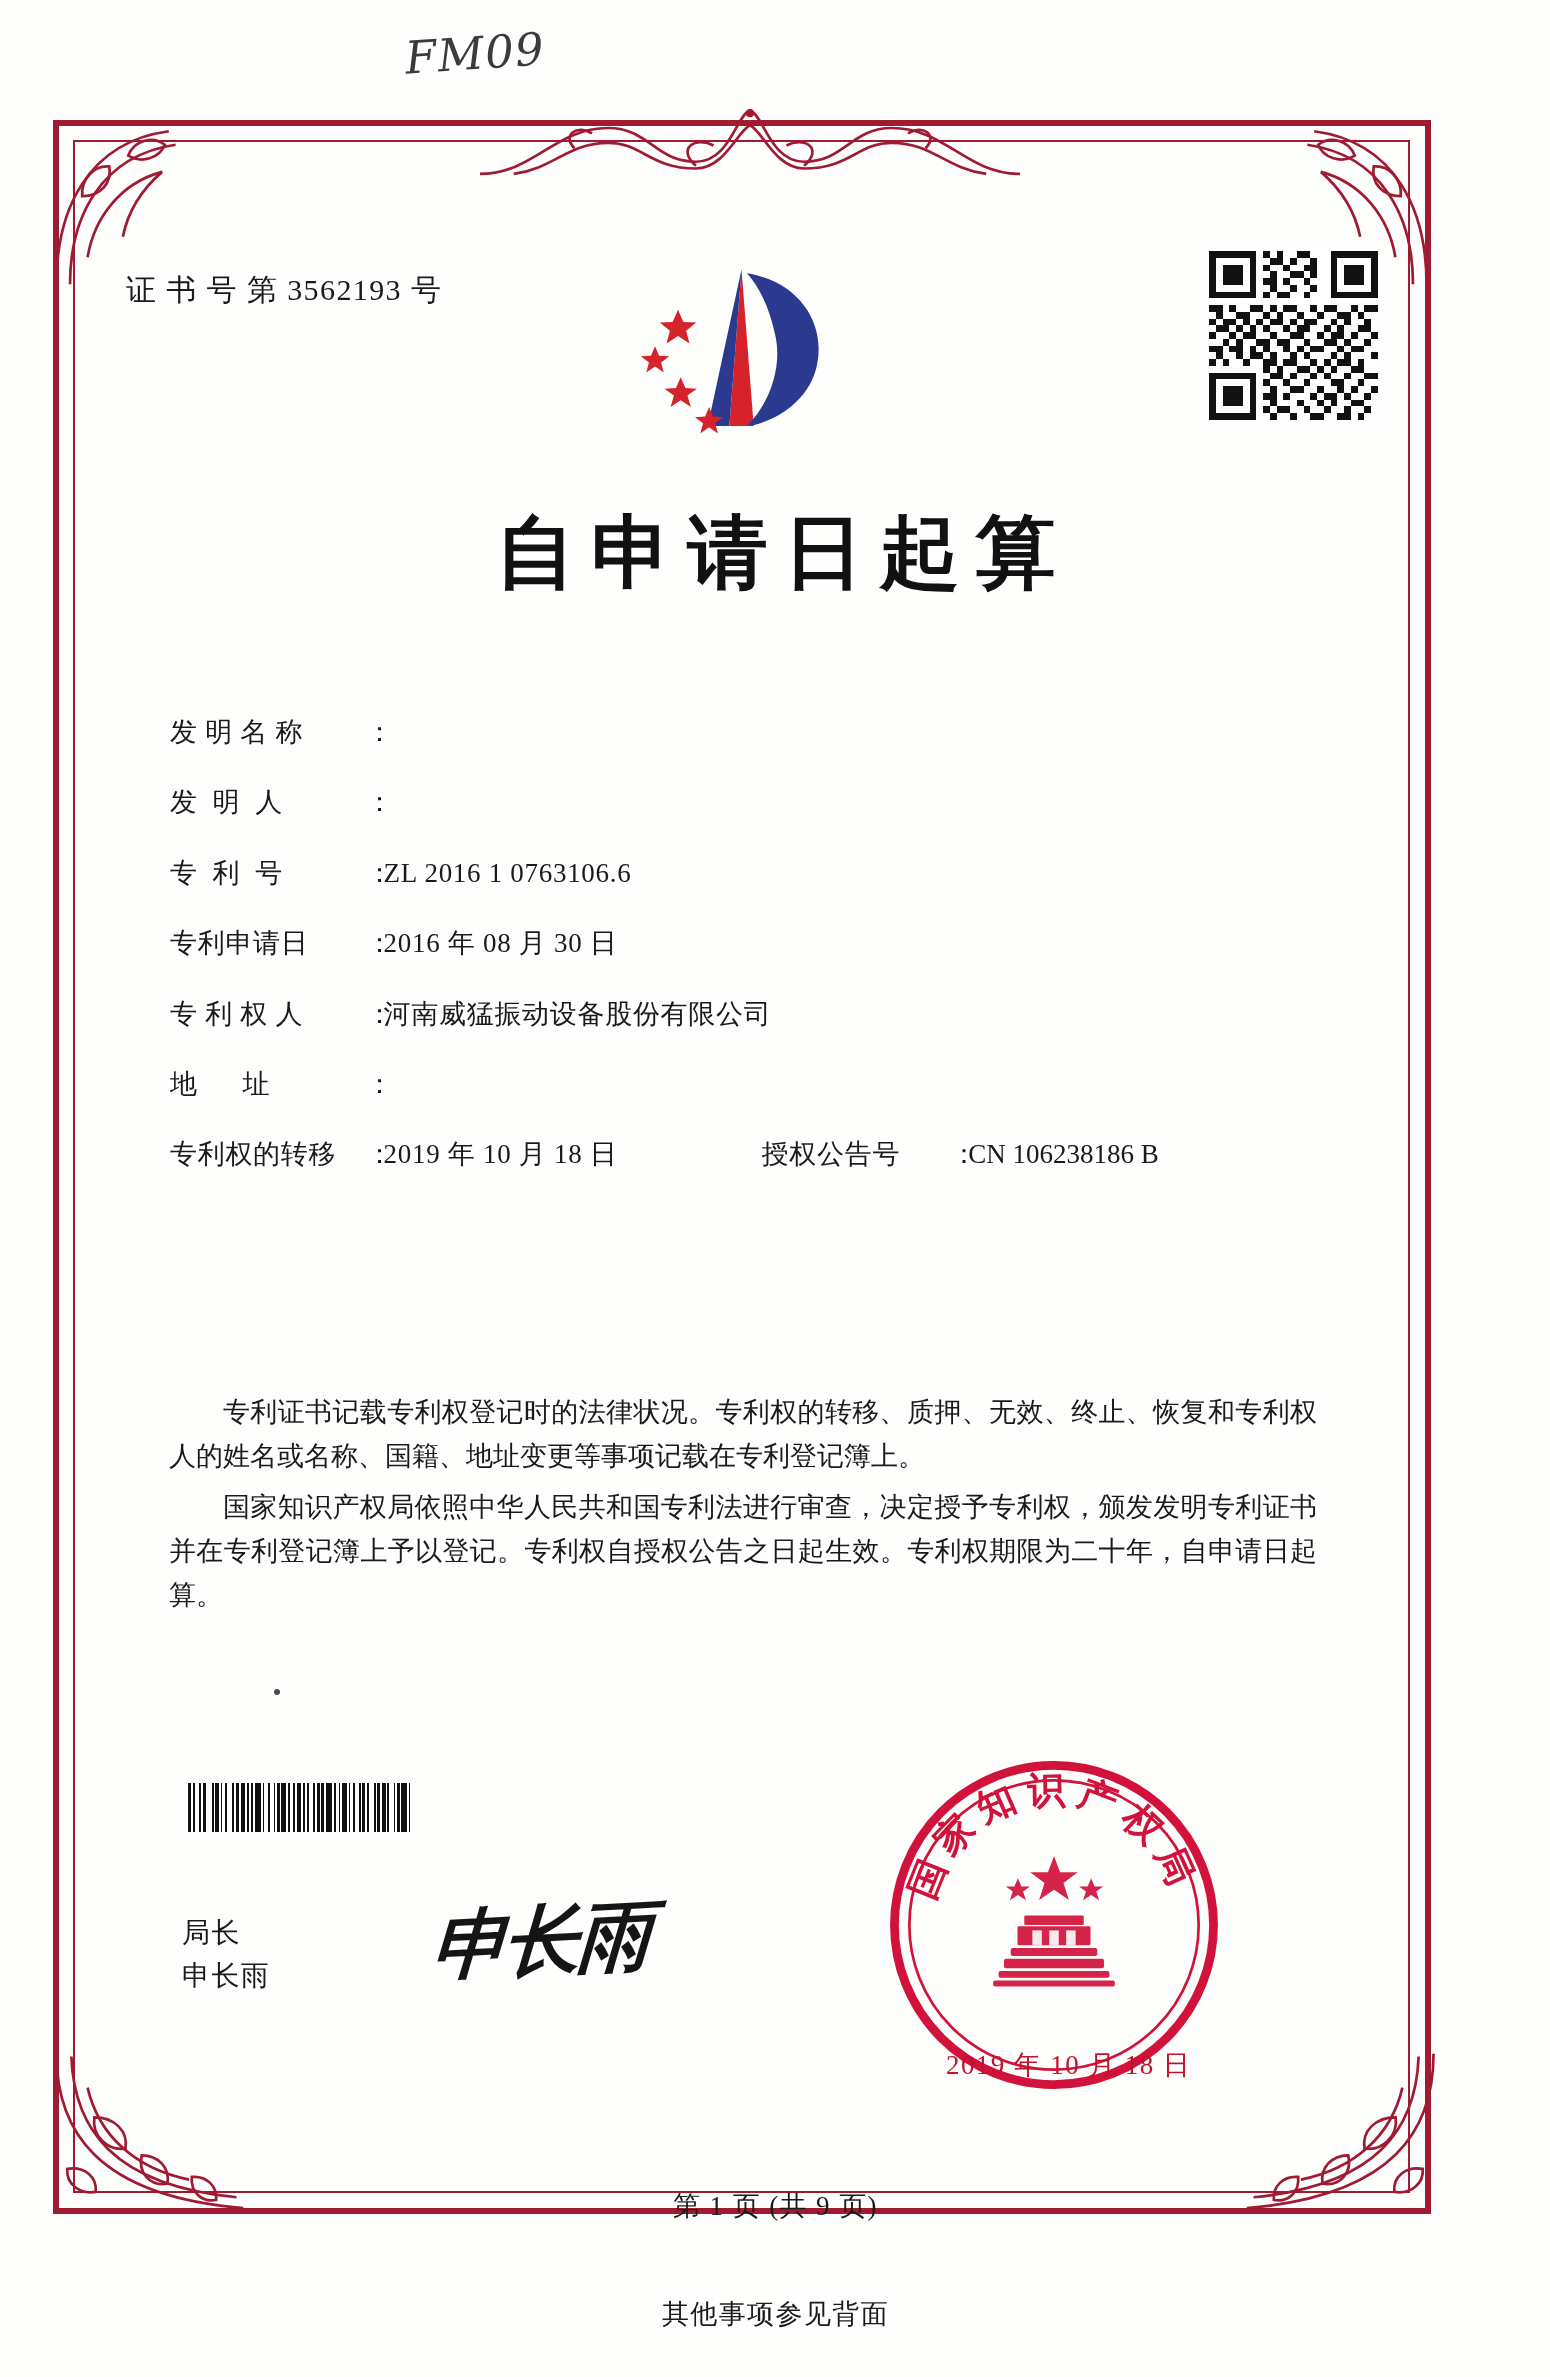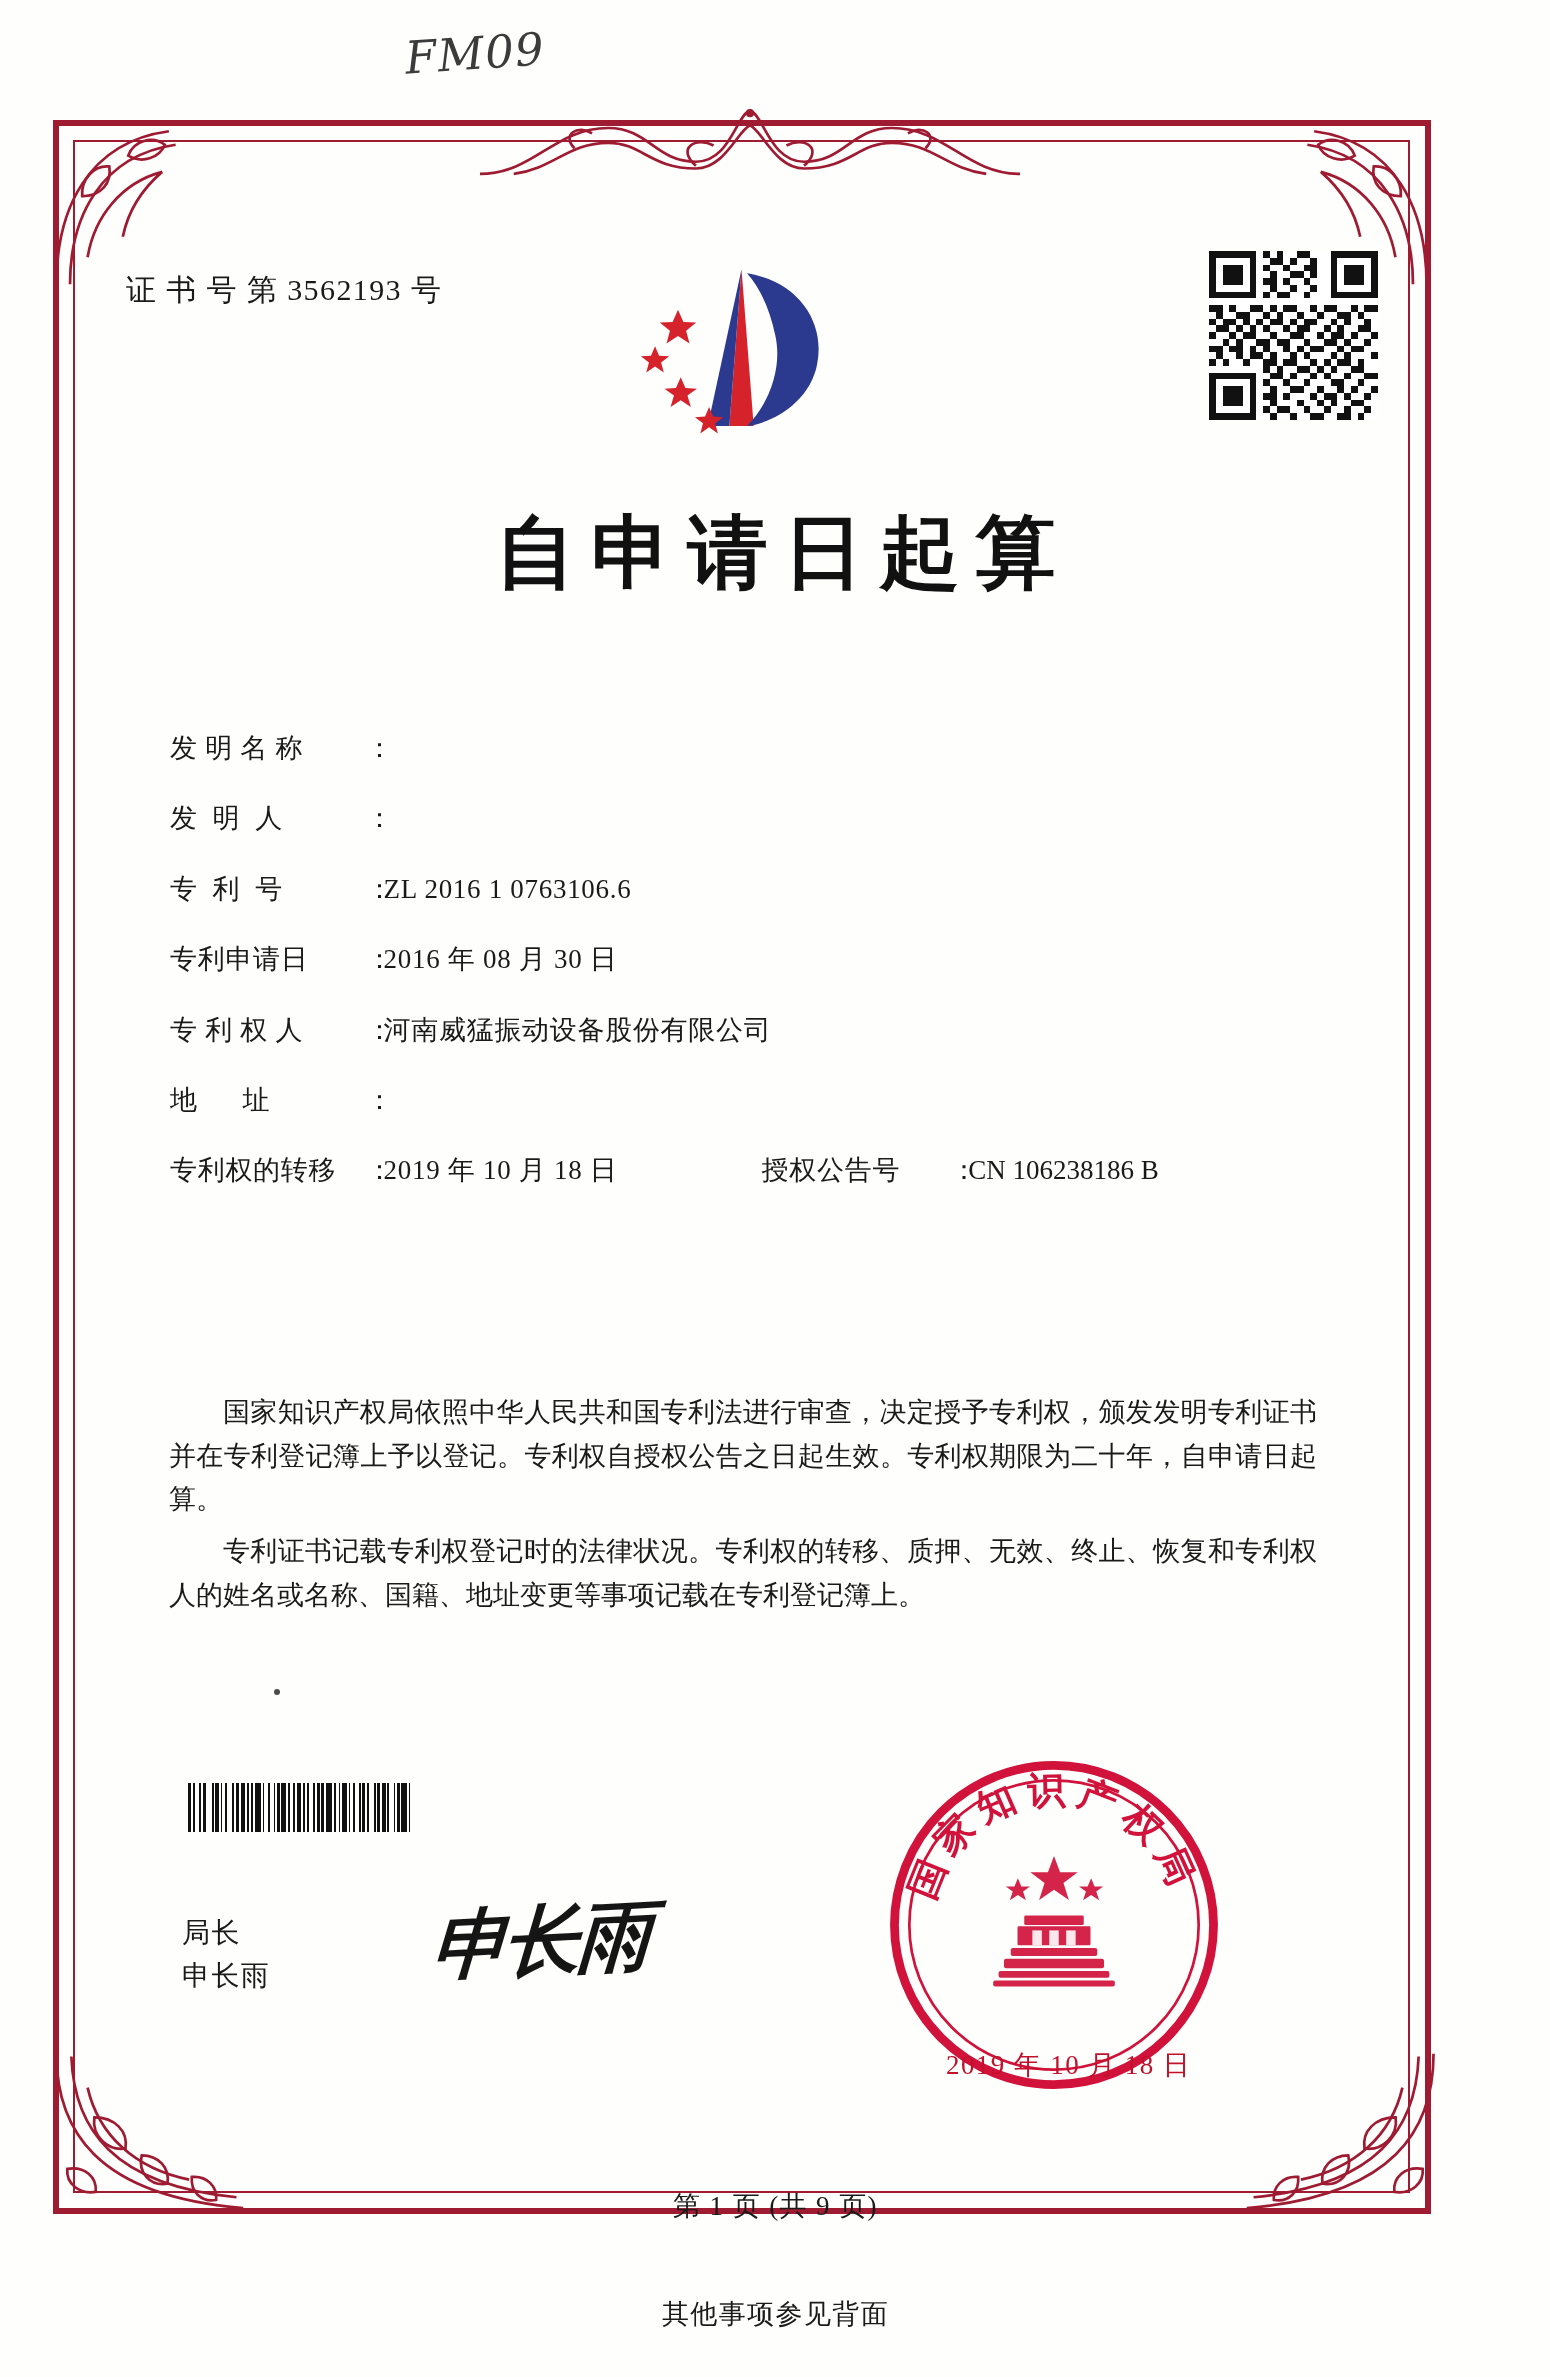--- a/index.html
+++ b/index.html
@@ -114,21 +114,20 @@
     left: 170px;
     top: 716px;
     width: 1148px;
   }
   .field-row {
     display: flex;
     align-items: flex-end;
     margin-bottom: 38px;
     font-size: 27px;
     line-height: 1.2;
-    margin-top: 16px;
   }
   .field-label {
     width: 196px;
     flex: 0 0 196px;
     white-space: pre;
     letter-spacing: 0.7px;
   }
   .field-colon {
     width: 17.6px;
     flex: 0 0 17.6px;
@@ -532,22 +531,22 @@
       <div class="field-colon">：</div>
       <div class="field-value">2019 年 10 月 18 日</div>
       <div class="field-label2">授权公告号</div>
       <div class="field-colon">：</div>
       <div class="field-value2">CN 106238186 B</div>
     </div>
 
   </div>
 
   <div class="legal">
+    <p>专利证书记载专利权登记时的法律状况。专利权的转移、质押、无效、终止、恢复和专利权人的姓名或名称、国籍、地址变更等事项记载在专利登记簿上。</p>
     <p>国家知识产权局依照中华人民共和国专利法进行审查，决定授予专利权，颁发发明专利证书并在专利登记簿上予以登记。专利权自授权公告之日起生效。专利权期限为二十年，自申请日起算。</p>
-    <p>专利证书记载专利权登记时的法律状况。专利权的转移、质押、无效、终止、恢复和专利权人的姓名或名称、国籍、地址变更等事项记载在专利登记簿上。</p>
   </div>
 
   <div class="stray-dot"></div>
 
   <div class="barcode" id="barcode">
       <span style="width: 3.4px; background: rgb(17, 17, 17);"></span>
       <span style="width: 2px; background: transparent;"></span>
       <span style="width: 1.4px; background: rgb(17, 17, 17);"></span>
       <span style="width: 4.7px; background: transparent;"></span>
       <span style="width: 2px; background: rgb(17, 17, 17);"></span>

